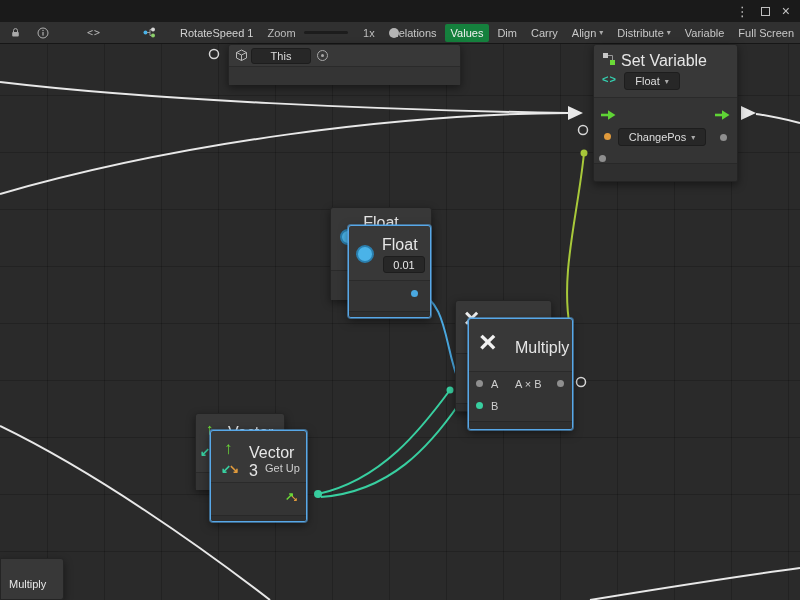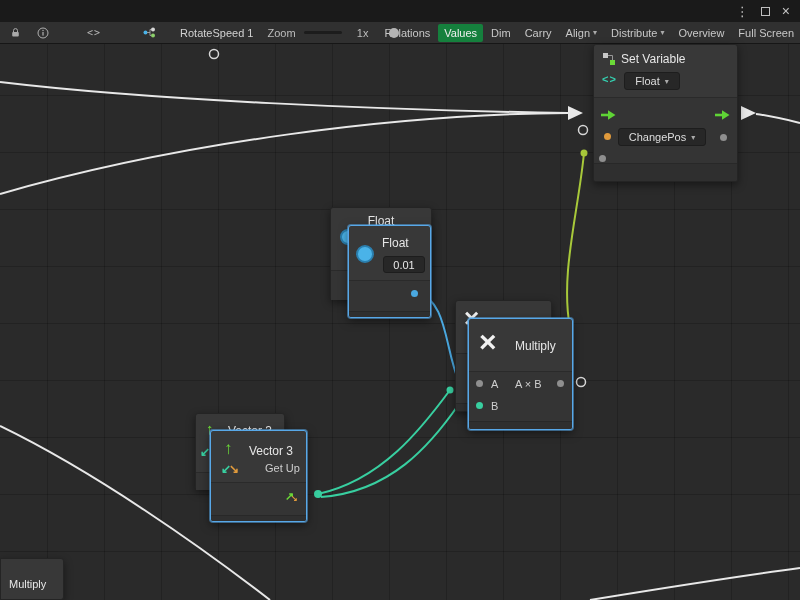--- a/index.html
+++ b/index.html
@@ -45,21 +45,21 @@
 
   
   .node{position:absolute;background:#383838;border:1px solid #242424;border-radius:3px;
     box-shadow:0 3px 8px rgba(0,0,0,.45);z-index:2;color:#cfcfcf;font-size:11px;}
   .node.front{z-index:3;}
   .node.selected{border:1px solid #58a8e8;
     box-shadow:0 0 0 1px rgba(88,168,232,.55),0 3px 10px rgba(0,0,0,.5);}
   .nbody{position:absolute;left:0;right:0;background:#343434;border-top:1px solid #2a2a2a;}
   .nfoot{position:absolute;left:0;right:0;bottom:0;background:#2f2f2f;border-top:1px solid #282828;
     border-radius:0 0 2px 2px;}
-  .ntitle{position:absolute;color:#e6e6e6;font-size:12px;}
+  .ntitle{position:absolute;color:#e6e6e6;font-size:16px;}
   .nlabel{position:absolute;color:#cfcfcf;font-size:11px;}
   .dot{position:absolute;width:7px;height:7px;border-radius:50%;background:#8f8f8f;}
   .pill{position:absolute;background:#272727;border:1px solid #1d1d1d;border-radius:3px;color:#ddd;
     font-size:11px;display:flex;align-items:center;justify-content:center;gap:5px;}
   .circle-icon{position:absolute;border-radius:50%;background:#4ab3e8;border:2px solid #2b7fae;}
   .target-ring{position:absolute;width:11px;height:11px;border:1.5px solid #a8a8a8;border-radius:50%;
     display:flex;align-items:center;justify-content:center;}
   .target-ring::after{content:"";width:3px;height:3px;background:#a8a8a8;border-radius:50%;}
   .xglyph{position:absolute;color:#f2f2f2;font-weight:bold;line-height:1;}
   .arrow-up{position:absolute;color:#6bd938;font-weight:bold;}
@@ -110,21 +110,21 @@
   <button class="tbtn">Dim</button>
   <button class="tbtn">Carry</button>
   <button class="tbtn">
     <span>Align</span>
     <span class="caret">▾</span>
   </button>
   <button class="tbtn">
     <span>Distribute</span>
     <span class="caret">▾</span>
   </button>
-  <button class="tbtn">Overview</button>
+  <button class="tbtn">Variable</button>
   <button class="tbtn">Full Screen</button>
 </div>
 
 <div class="canvas">
 
   <svg id="wires" width="800" height="556">
     <path d="M 0 150 C 180 98, 400 70, 568 69" stroke="#e8e8e8" stroke-width="2" fill="none"></path>
     <path d="M 0 38 C 150 56, 380 66, 568 69" stroke="#e8e8e8" stroke-width="2" fill="none"></path>
     <polygon points="568,62 583,69 568,76" fill="#e8e8e8"></polygon>
     <polygon points="741,62 756,69 741,76" fill="#e8e8e8"></polygon>
@@ -138,20 +138,33 @@
     <circle cx="584" cy="109" r="3.5" fill="#a8c93a"></circle>
     <circle cx="459" cy="338" r="3.5" fill="#4aa8e0"></circle>
     <circle cx="450" cy="346" r="3.5" fill="#38cfa0"></circle>
     <circle cx="459" cy="360" r="3.5" fill="#38cfa0"></circle>
     <circle cx="318" cy="450" r="4" fill="#38cfa0"></circle>
     <circle cx="214" cy="10" r="4.5" fill="none" stroke="#d8d8d8" stroke-width="1.5"></circle>
     <circle cx="583" cy="86" r="4.5" fill="none" stroke="#d8d8d8" stroke-width="1.5"></circle>
     <circle cx="581" cy="338" r="4.5" fill="none" stroke="#d8d8d8" stroke-width="1.5"></circle>
   </svg>
 
+  <div class="node" id="node-this" style="left:228px;top:0;width:233px;height:41px;">
+    <span style="position:absolute;left:6px;top:4px;">
+      <svg width="13" height="13" viewBox="0 0 13 13">
+        <path d="M6.5 1 L11.5 3.5 V9 L6.5 11.5 L1.5 9 V3.5 Z" fill="none" stroke="#b8b8b8"></path>
+        <path d="M1.5 3.5 L6.5 6 L11.5 3.5 M6.5 6 V11.5" stroke="#b8b8b8" fill="none"></path>
+      </svg>
+    </span>
+    <span class="pill" style="left:22px;top:3px;width:60px;height:16px;">
+      <span>This</span>
+    </span>
+    <span class="target-ring" style="left:88px;top:5px;"></span>
+    <div class="nbody" style="top:21px;height:19px;"></div>
+  </div>
 
   <div class="node front" id="node-setvar" style="left:593px;top:0;width:145px;height:138px;">
     <span style="position:absolute;left:8px;top:7px;">
       <svg width="14" height="14">
           <rect x="1" y="1" width="5" height="5" fill="#c8c8c8"></rect>
       <rect x="8" y="8" width="5" height="5" fill="#6bd938"></rect>
       <path d="M6 3.5 H10.5 V8" stroke="#999" fill="none"></path>
         </svg>
     </span>
     <span class="ntitle" style="left:27px;top:7px;">Set Variable</span>

